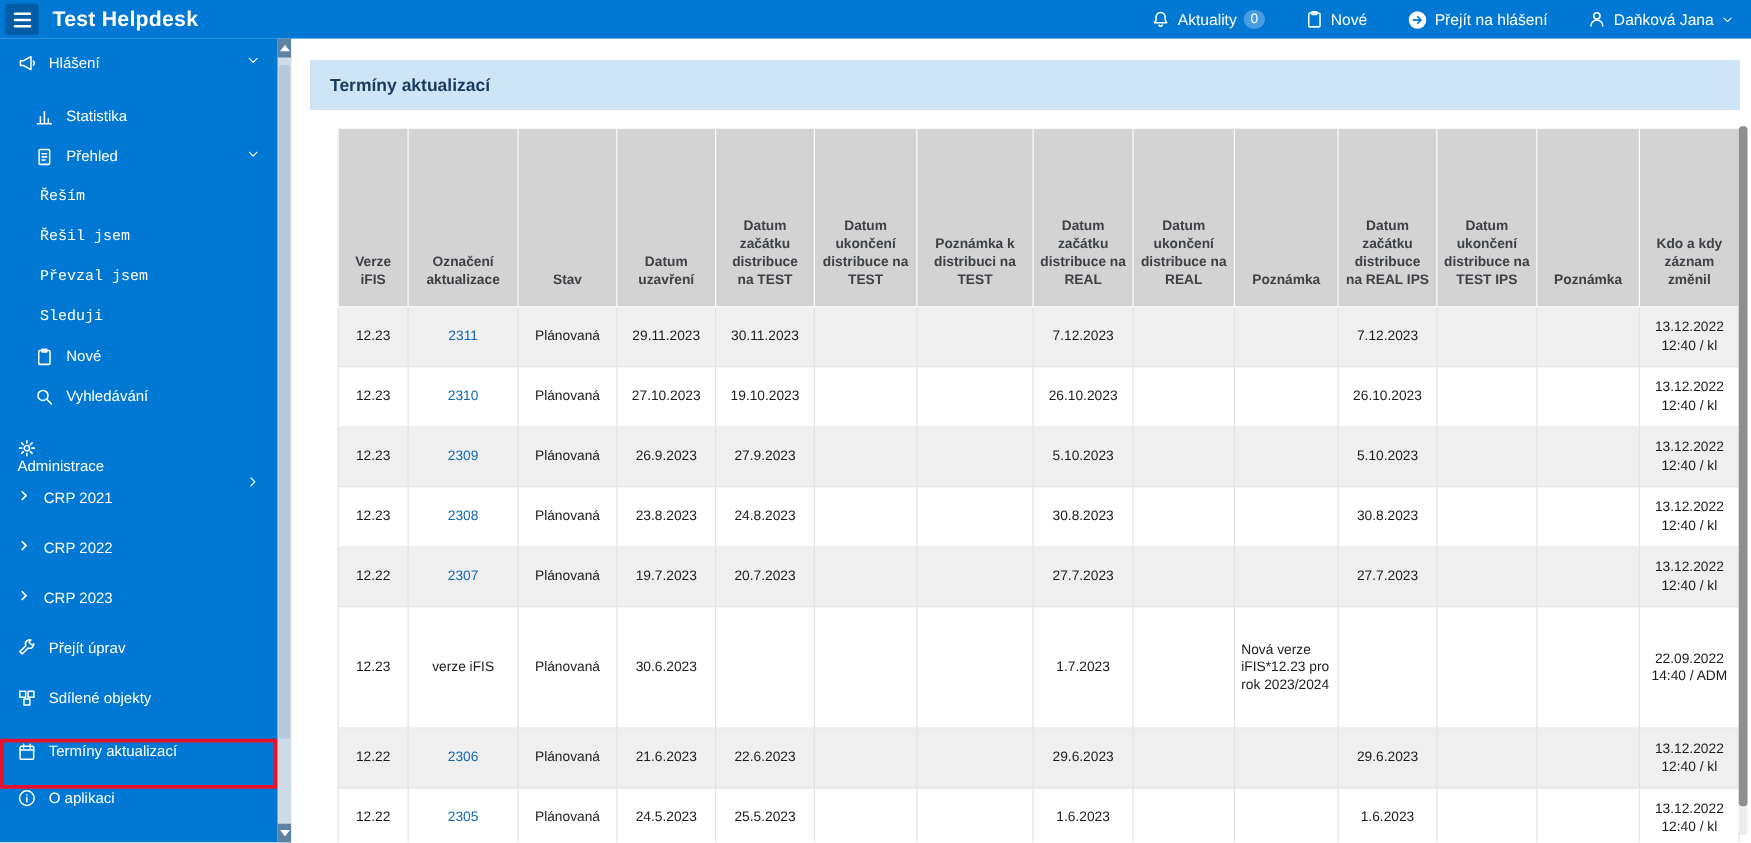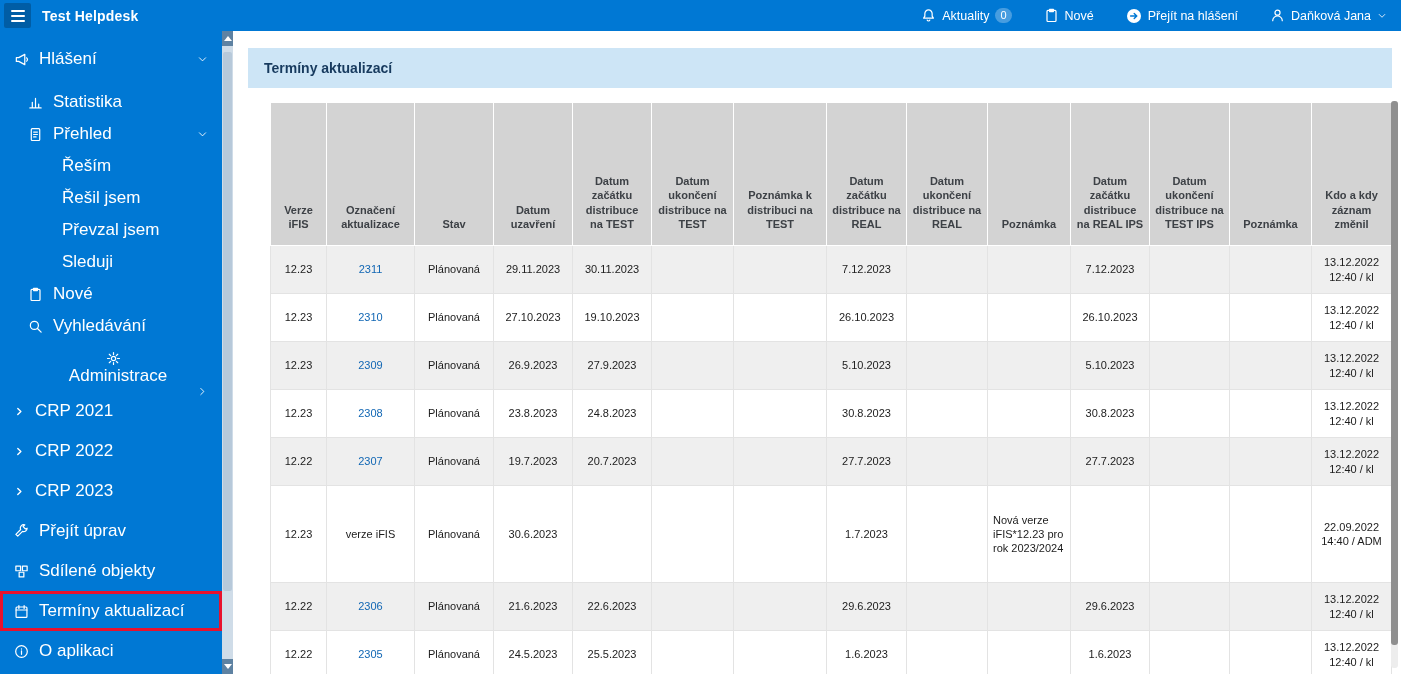--- a/index.html
+++ b/index.html
@@ -8,44 +8,44 @@
   .app { display:flex; flex-direction:column; height:100%; }
 
   
   .topbar { height:31px; min-height:31px; background:var(--brand-blue,#0078d4); color:#fff;
     display:flex; align-items:center; justify-content:space-between; padding:0 14px 0 4px; }
   .tb-left { display:flex; align-items:center; gap:11px; }
   .hamburger { width:27px; height:25px; background:rgba(0,0,0,.22); border:none; border-radius:2px;
     display:flex; align-items:center; justify-content:center; cursor:pointer; }
   .bars { display:flex; flex-direction:column; gap:3px; }
   .bars i { display:block; width:14px; height:2px; background:#fff; border-radius:1px; }
-  .app-title { font-size:14px; font-weight:bold; letter-spacing:.2px; }
+  .app-title { font-size:17px; font-weight:bold; letter-spacing:.2px; }
   .tb-right { display:flex; align-items:center; gap:32px; font-size:12.5px; }
   .tb-item { display:flex; align-items:center; gap:6px; cursor:pointer; white-space:nowrap; }
   .tb-ic { display:flex; }
   .tb-ic svg { width:15px; height:15px; }
   .arrow-circle svg { width:16px; height:16px; }
   .chev-sm svg { width:10px; height:10px; }
   .badge { background:rgba(255,255,255,.28); border-radius:8px; padding:1px 5px; font-size:11px;
     line-height:13px; text-align:center; }
 
   
   .body-row { display:flex; flex:1; min-height:0; }
 
   
   .sidebar { width:233px; min-width:233px; background:var(--brand-blue,#0078d4); color:#fff; position:relative; }
   .nav-list { width:222px; padding-top:12px; }
-  .nav-item { display:flex; align-items:center; height:32px; font-size:17px; cursor:pointer;
+  .nav-item { display:flex; height:32px; font-size:12px; cursor:pointer;
     box-sizing:border-box; }
   .nav-item.group { height:40px; }
   .nav-item:nth-child(2) { margin-top:11px; }
   .nav-item:nth-child(10) { margin-top:9px;flex-direction:column; }
   .lvl0 { padding-left:14px; }
   .lvl1 { padding-left:28px; }
-  .lvl2 { padding-left:62px; }
+  .lvl2 { padding-left:32px;font-family:Liberation Mono, monospace; }
   .nav-ic { display:flex; margin-right:10px; }
   .nav-ic svg { width:15px; height:15px; }
   .lead-chev { display:flex; margin-right:10px; }
   .lead-chev svg { width:11px; height:11px; stroke-width:2; }
   .trail-chev { margin-left:auto; margin-right:14px; display:flex; }
   .trail-chev svg { width:11px; height:11px; }
   .nav-item.selected { border:3px solid var(--selected-border,#e8112d); }
   .nav-item.selected.lvl0 { padding-left:11px; }
 
   

